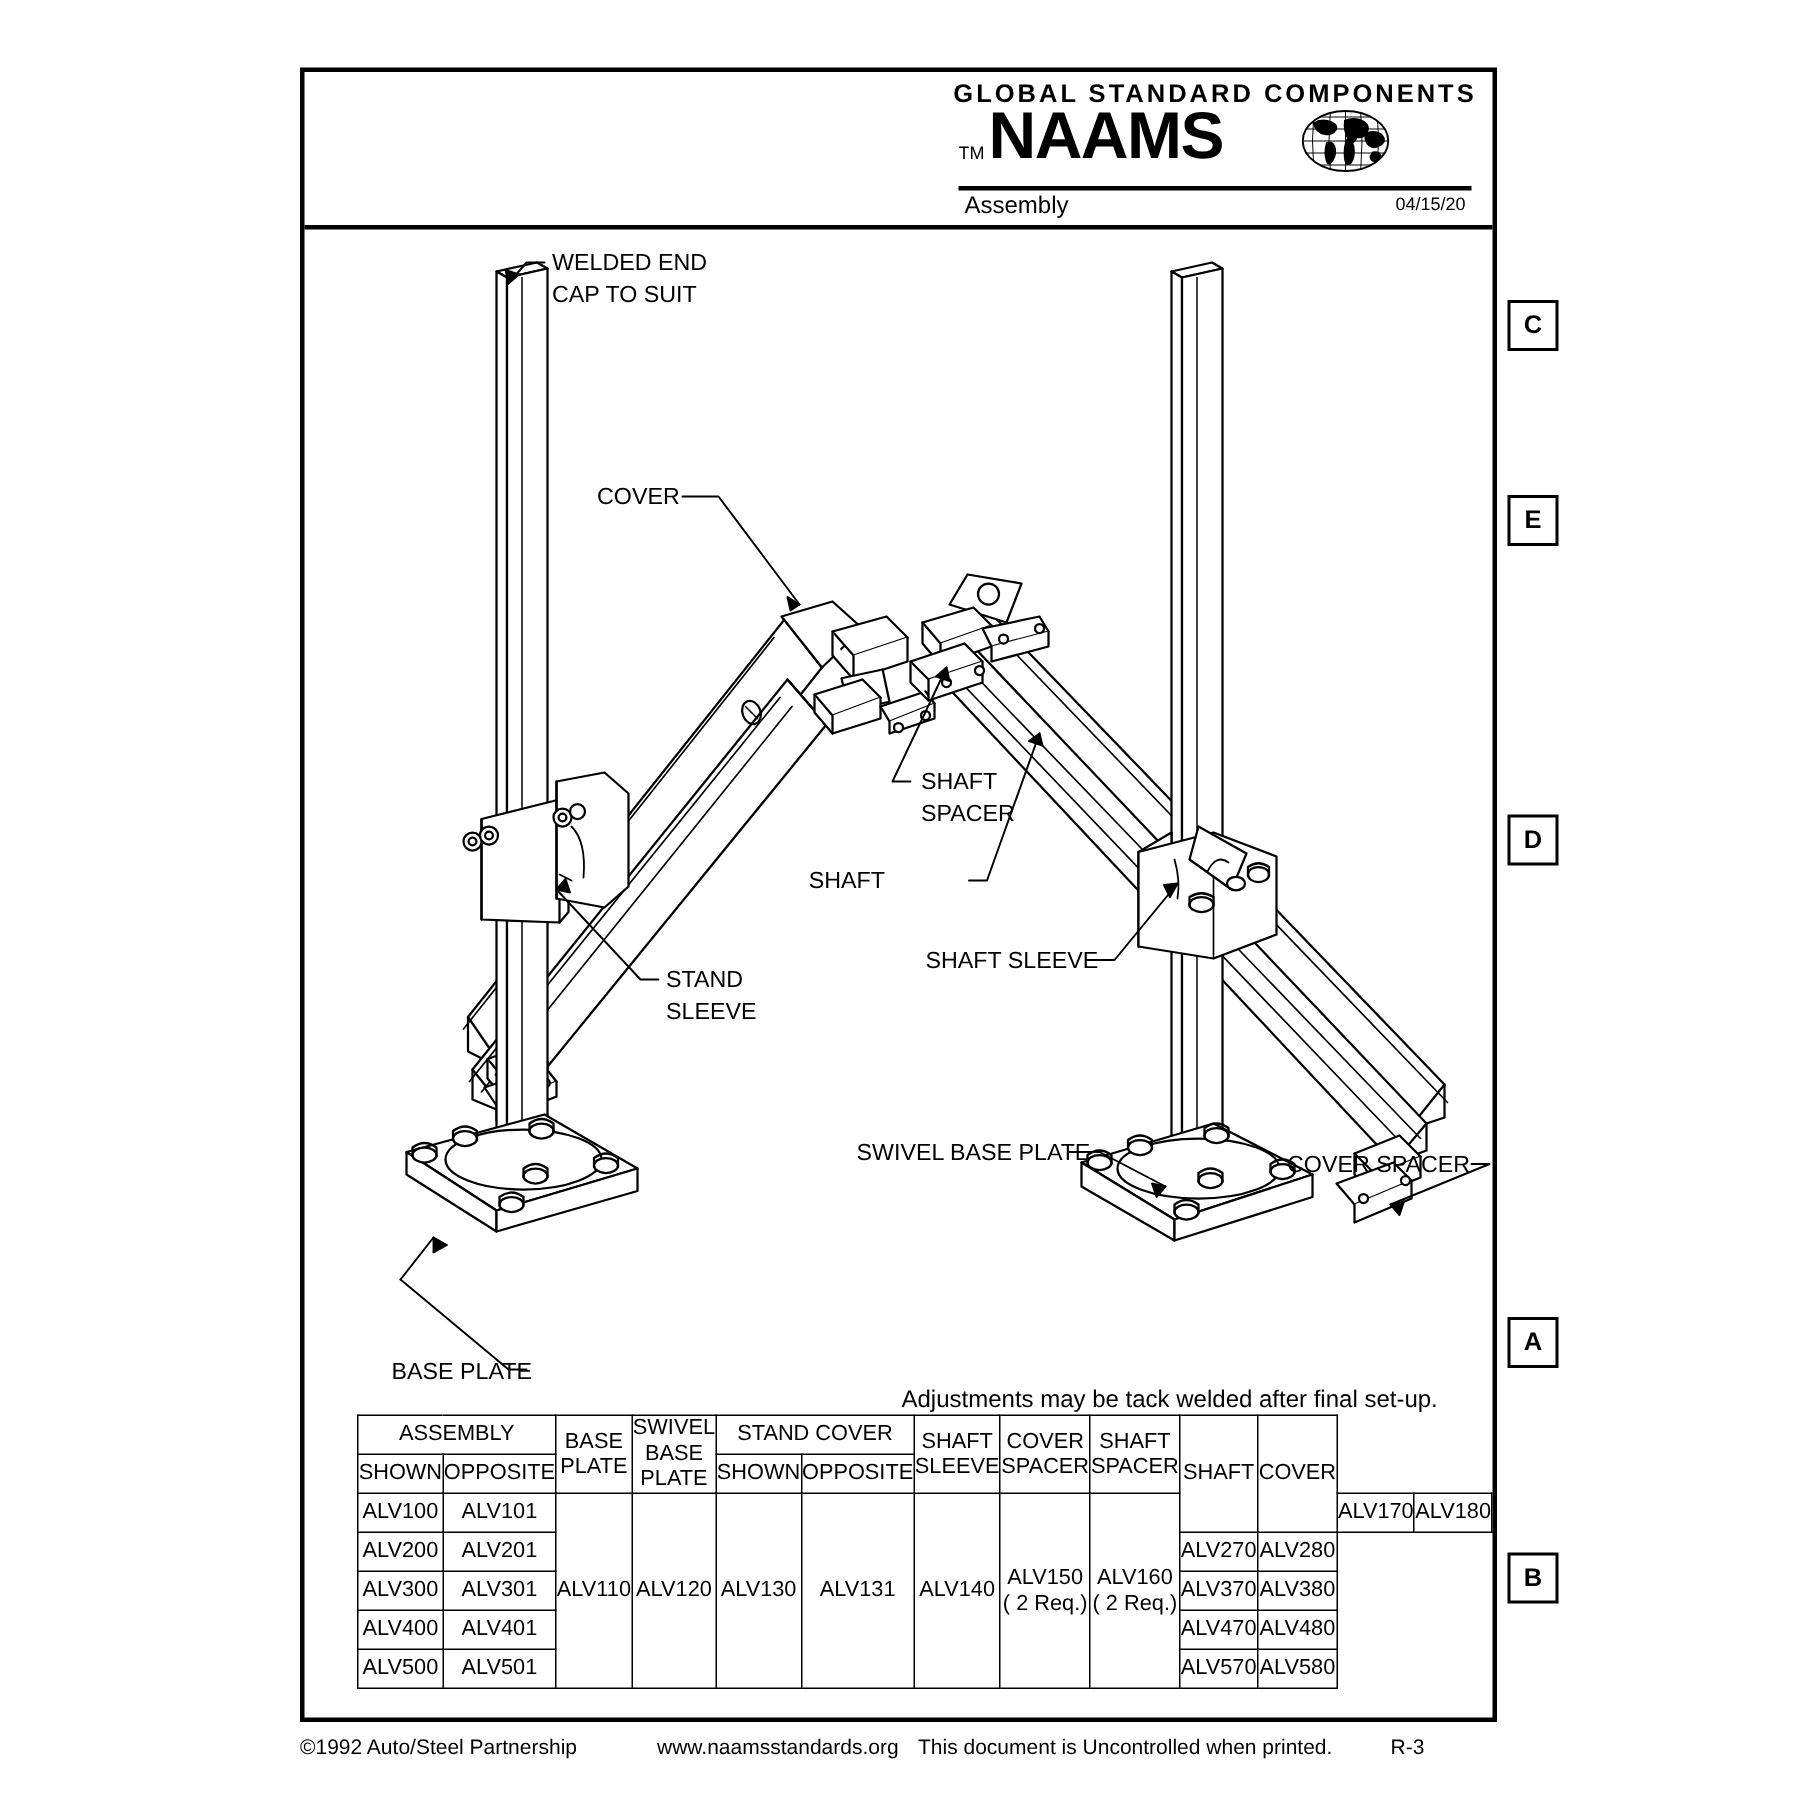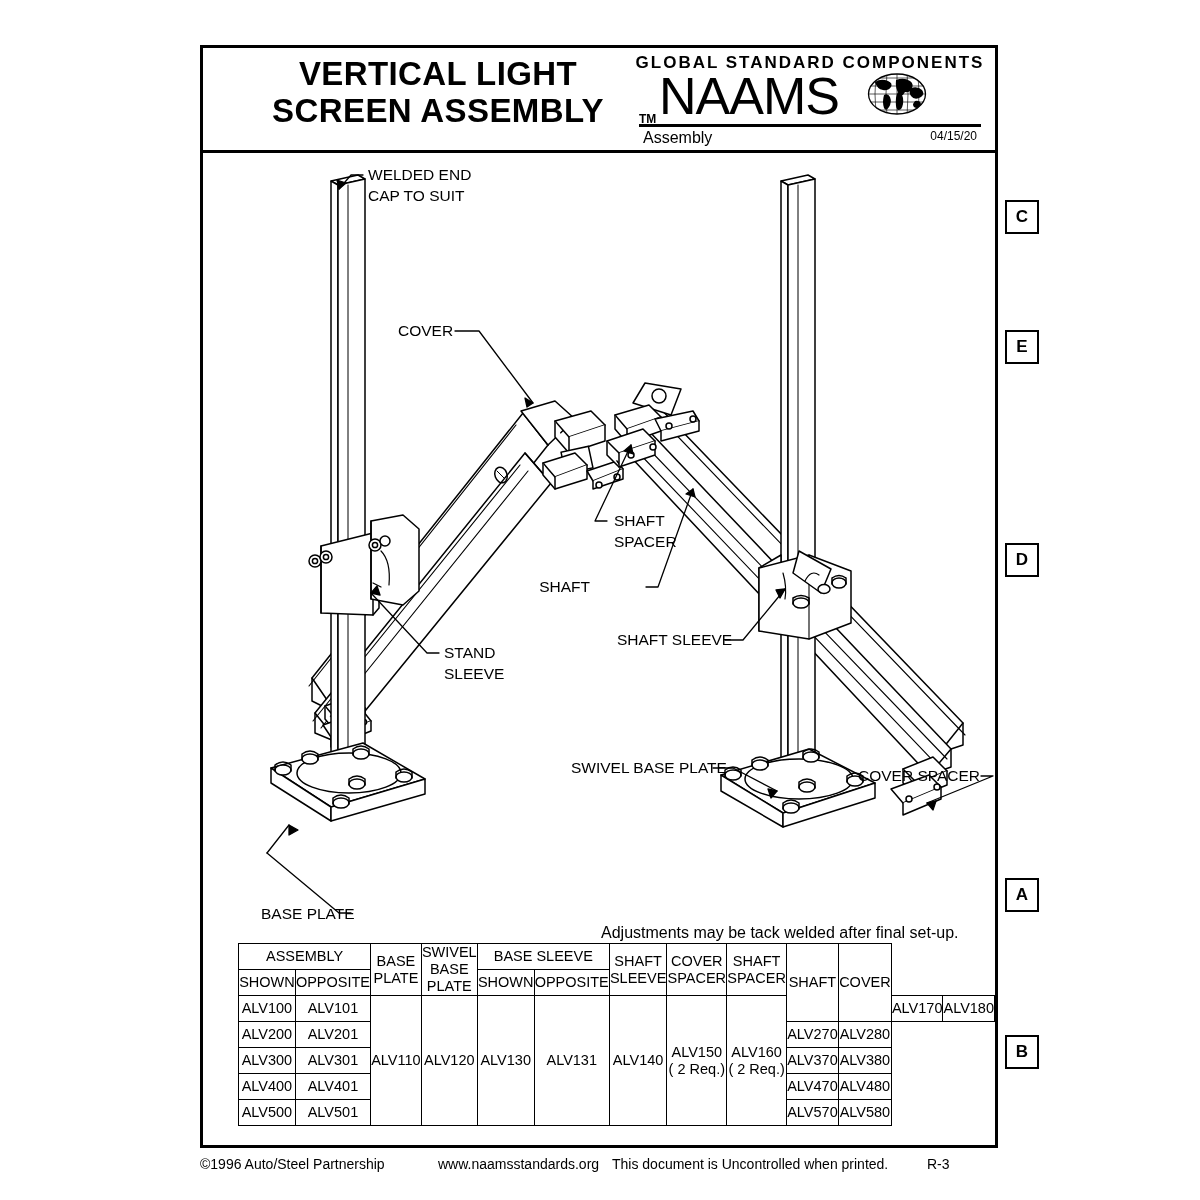--- a/index.html
+++ b/index.html
@@ -13,22 +13,22 @@
   
   #titleblock{position:absolute;left:0;top:0;width:100%;height:105px;
               border-bottom:3px solid #000;box-sizing:border-box;}
   #title-text{position:absolute;left:35px;top:8px;width:400px;
               font-size:33px;font-weight:bold;line-height:1.12;
               letter-spacing:.4px;text-align:center;}
   #logo-wrap{position:absolute;right:10px;top:0px;width:350px;height:105px;}
   #gsc{position:absolute;left:0;top:5px;width:350px;text-align:center;
        font-size:17px;font-weight:bold;letter-spacing:2.0px;}
   #naams-row{position:absolute;left:0;top:20px;width:350px;height:55px;}
-  #tm{position:absolute;left:4px;top:44px;font-size:12px;font-weight:bold;}
-  #naams{position:absolute;left:24px;top:-2px;font-size:52px;font-weight:normal;
+  #tm{position:absolute;left:4px;top:27px;font-size:12px;font-weight:normal;}
+  #naams{position:absolute;left:24px;top:-2px;font-size:44px;font-weight:bold;
          letter-spacing:-1px;}
   #globe{position:absolute;left:232px;top:2px;width:60px;height:48px;}
   #rule{position:absolute;left:4px;top:76px;width:342px;height:3px;background:#000;}
   #assembly-lbl{position:absolute;left:8px;top:81px;font-size:16px;}
   #date-lbl{position:absolute;right:8px;top:81px;font-size:12px;}
 
   
   #canvas{position:absolute;left:0;top:105px;width:100%;height:995px;}
   #canvas svg{display:block;}
 
@@ -53,24 +53,20 @@
   #f-note{left:412px;}
   #f-rev{left:727px;}
 </style>
 </head>
 <body>
 
 <div id="sheet">
 
   <div id="titleblock">
 
-    <div id="title-text">
-      <div>VERTICAL LIGHT</div>
-      <div>SCREEN ASSEMBLY</div>
-    </div>
 
     <div id="logo-wrap">
       <div id="gsc">GLOBAL STANDARD COMPONENTS</div>
 
       <div id="naams-row">
         <div id="tm">TM</div>
         <div id="naams">NAAMS</div>
 
         <svg id="globe" viewBox="0 0 120 96">
           <defs>
@@ -397,21 +393,21 @@
         <td class="hdr" colspan="2">ASSEMBLY</td>
         <td class="hdr" rowspan="2" style="width:62px">
           <div>BASE</div>
           <div>PLATE</div>
         </td>
         <td class="hdr" rowspan="2" style="width:62px">
           <div>SWIVEL</div>
           <div>BASE</div>
           <div>PLATE</div>
         </td>
-        <td class="hdr" colspan="2">BASE SLEEVE</td>
+        <td class="hdr" colspan="2">STAND COVER</td>
         <td class="hdr" rowspan="2" style="width:62px">
           <div>SHAFT</div>
           <div>SLEEVE</div>
         </td>
         <td class="hdr" rowspan="2" style="width:68px">
           <div>COVER</div>
           <div>SPACER</div>
         </td>
         <td class="hdr" rowspan="2" style="width:68px">
           <div>SHAFT</div>
@@ -485,17 +481,17 @@
   <span>D</span>
 </div>
 <div class="revtag" style="left:1005px;top:878px;">
   <span>A</span>
 </div>
 <div class="revtag" style="left:1005px;top:1035px;">
   <span>B</span>
 </div>
 
 <div id="footer">
-  <span id="f-copy">©1996 Auto/Steel Partnership</span>
+  <span id="f-copy">©1992 Auto/Steel Partnership</span>
   <span id="f-url">www.naamsstandards.org</span>
   <span id="f-note">This document is Uncontrolled when printed.</span>
   <span id="f-rev">R-3</span>
 </div>
 
 </body></html>

